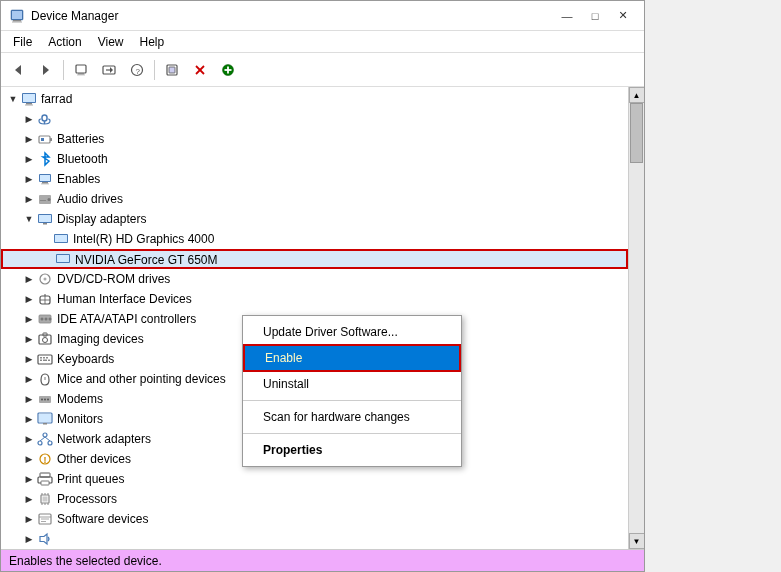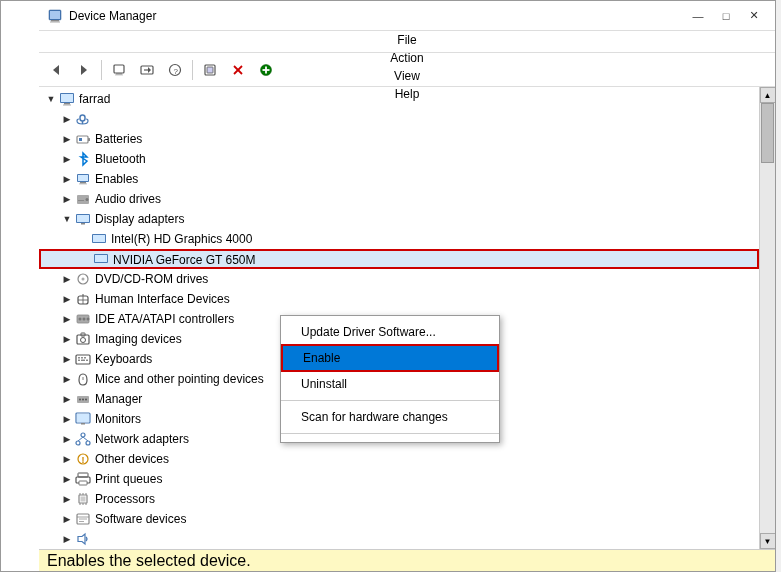--- a/index.html
+++ b/index.html
@@ -5,27 +5,26 @@
     * { margin: 0; padding: 0; box-sizing: border-box; }
     body {
       font-family: 'Segoe UI', Tahoma, sans-serif;
       font-size: 12px;
       background: #f0f0f0;
       width: 781px;
       height: 572px;
       overflow: hidden;
     }
     .window {
-      width: 776px;
+      width: 645px;
       height: 572px;
       border: 1px solid #999;
       display: flex;
       flex-direction: column;
       background: #fff;
-      padding-left: 38px;
     }
     .title-bar {
       background: #fff;
       height: 30px;
       display: flex;
       align-items: center;
       padding: 0 8px;
       border-bottom: 1px solid #ddd;
       user-select: none;
     }
@@ -57,21 +56,20 @@
       justify-content: center;
       font-size: 11px;
       color: #333;
     }
     .menu-bar {
       height: 22px;
       display: flex;
       align-items: center;
       border-bottom: 1px solid #ddd;
       padding: 0 4px;
-      flex-direction: column;
     }
     .menu-item {
       padding: 2px 8px;
       cursor: pointer;
       font-size: 12px;
     }
     .toolbar {
       height: 34px;
       display: flex;
       align-items: center;
@@ -180,43 +178,43 @@
       height: 60px;
       background: #c0c0c0;
       border: 1px solid #999;
     }
     .status-bar {
       height: 22px;
       border-top: 1px solid #ccc;
       display: flex;
       align-items: center;
       padding: 0 8px;
-      background: #fef9c3;
-      font-size: 16px;
+      background: #f0abfc;
+      font-size: 12px;
     }
     
     .context-menu {
       position: absolute;
       top: 228px;
       left: 241px;
       background: #fff;
       border: 1px solid #999;
       box-shadow: 2px 2px 6px rgba(0,0,0,0.3);
       z-index: 100;
       width: 220px;
       padding: 4px 0;
     }
     .ctx-item {
       padding: 5px 20px;
       cursor: pointer;
       font-size: 12px;
     }
     .ctx-item.highlighted {
       background: #0078d7;
-      color: #000000;
+      color: #fef9c3;
       border: 2px solid #cc0000;
     }
     .ctx-separator {
       height: 1px;
       background: #ccc;
       margin: 4px 0;
     }
     .ctx-item.bold { font-weight: bold; }
     .icon-computer { color: #555; font-size: 12px; }
   </style>
@@ -490,21 +488,21 @@
       <div class="tree-item indent2">
         <span class="expand-btn">▶</span>
         <span class="item-icon">
           <svg width="16" height="16" viewBox="0 0 16 16">
             <rect x="2" y="5" width="12" height="7" rx="1" fill="#aaa"></rect>
             <circle cx="5" cy="8.5" r="1" fill="#555"></circle>
             <circle cx="8" cy="8.5" r="1" fill="#555"></circle>
             <circle cx="11" cy="8.5" r="1" fill="#555"></circle>
           </svg>
         </span>
-        <span class="item-label">Manager</span>
+        <span class="item-label">Modems</span>
       </div>
 
       <div class="tree-item indent2">
         <span class="expand-btn">▶</span>
         <span class="item-icon">
           <svg width="16" height="16" viewBox="0 0 16 16">
             <rect x="1" y="2" width="14" height="10" rx="1" fill="none" stroke="#4a7ab5" stroke-width="1.2"></rect>
             <rect x="2" y="3" width="12" height="8" fill="#d0e8ff"></rect>
             <rect x="6" y="12" width="4" height="1.5" fill="#888"></rect>
           </svg>
@@ -589,20 +587,21 @@
         </span>
       </div>
 
       <div class="context-menu">
         <div class="ctx-item">Update Driver Software...</div>
         <div class="ctx-item highlighted">Enable</div>
         <div class="ctx-item">Uninstall</div>
         <div class="ctx-separator"></div>
         <div class="ctx-item">Scan for hardware changes</div>
         <div class="ctx-separator"></div>
+        <div class="ctx-item bold">Properties</div>
       </div>
 
     </div>
 
     <div class="scrollbar-right">
       <div class="scrollbar-arrow">▲</div>
       <div class="scrollbar-track">
         <div class="scrollbar-thumb"></div>
       </div>
       <div class="scrollbar-arrow">▼</div>

